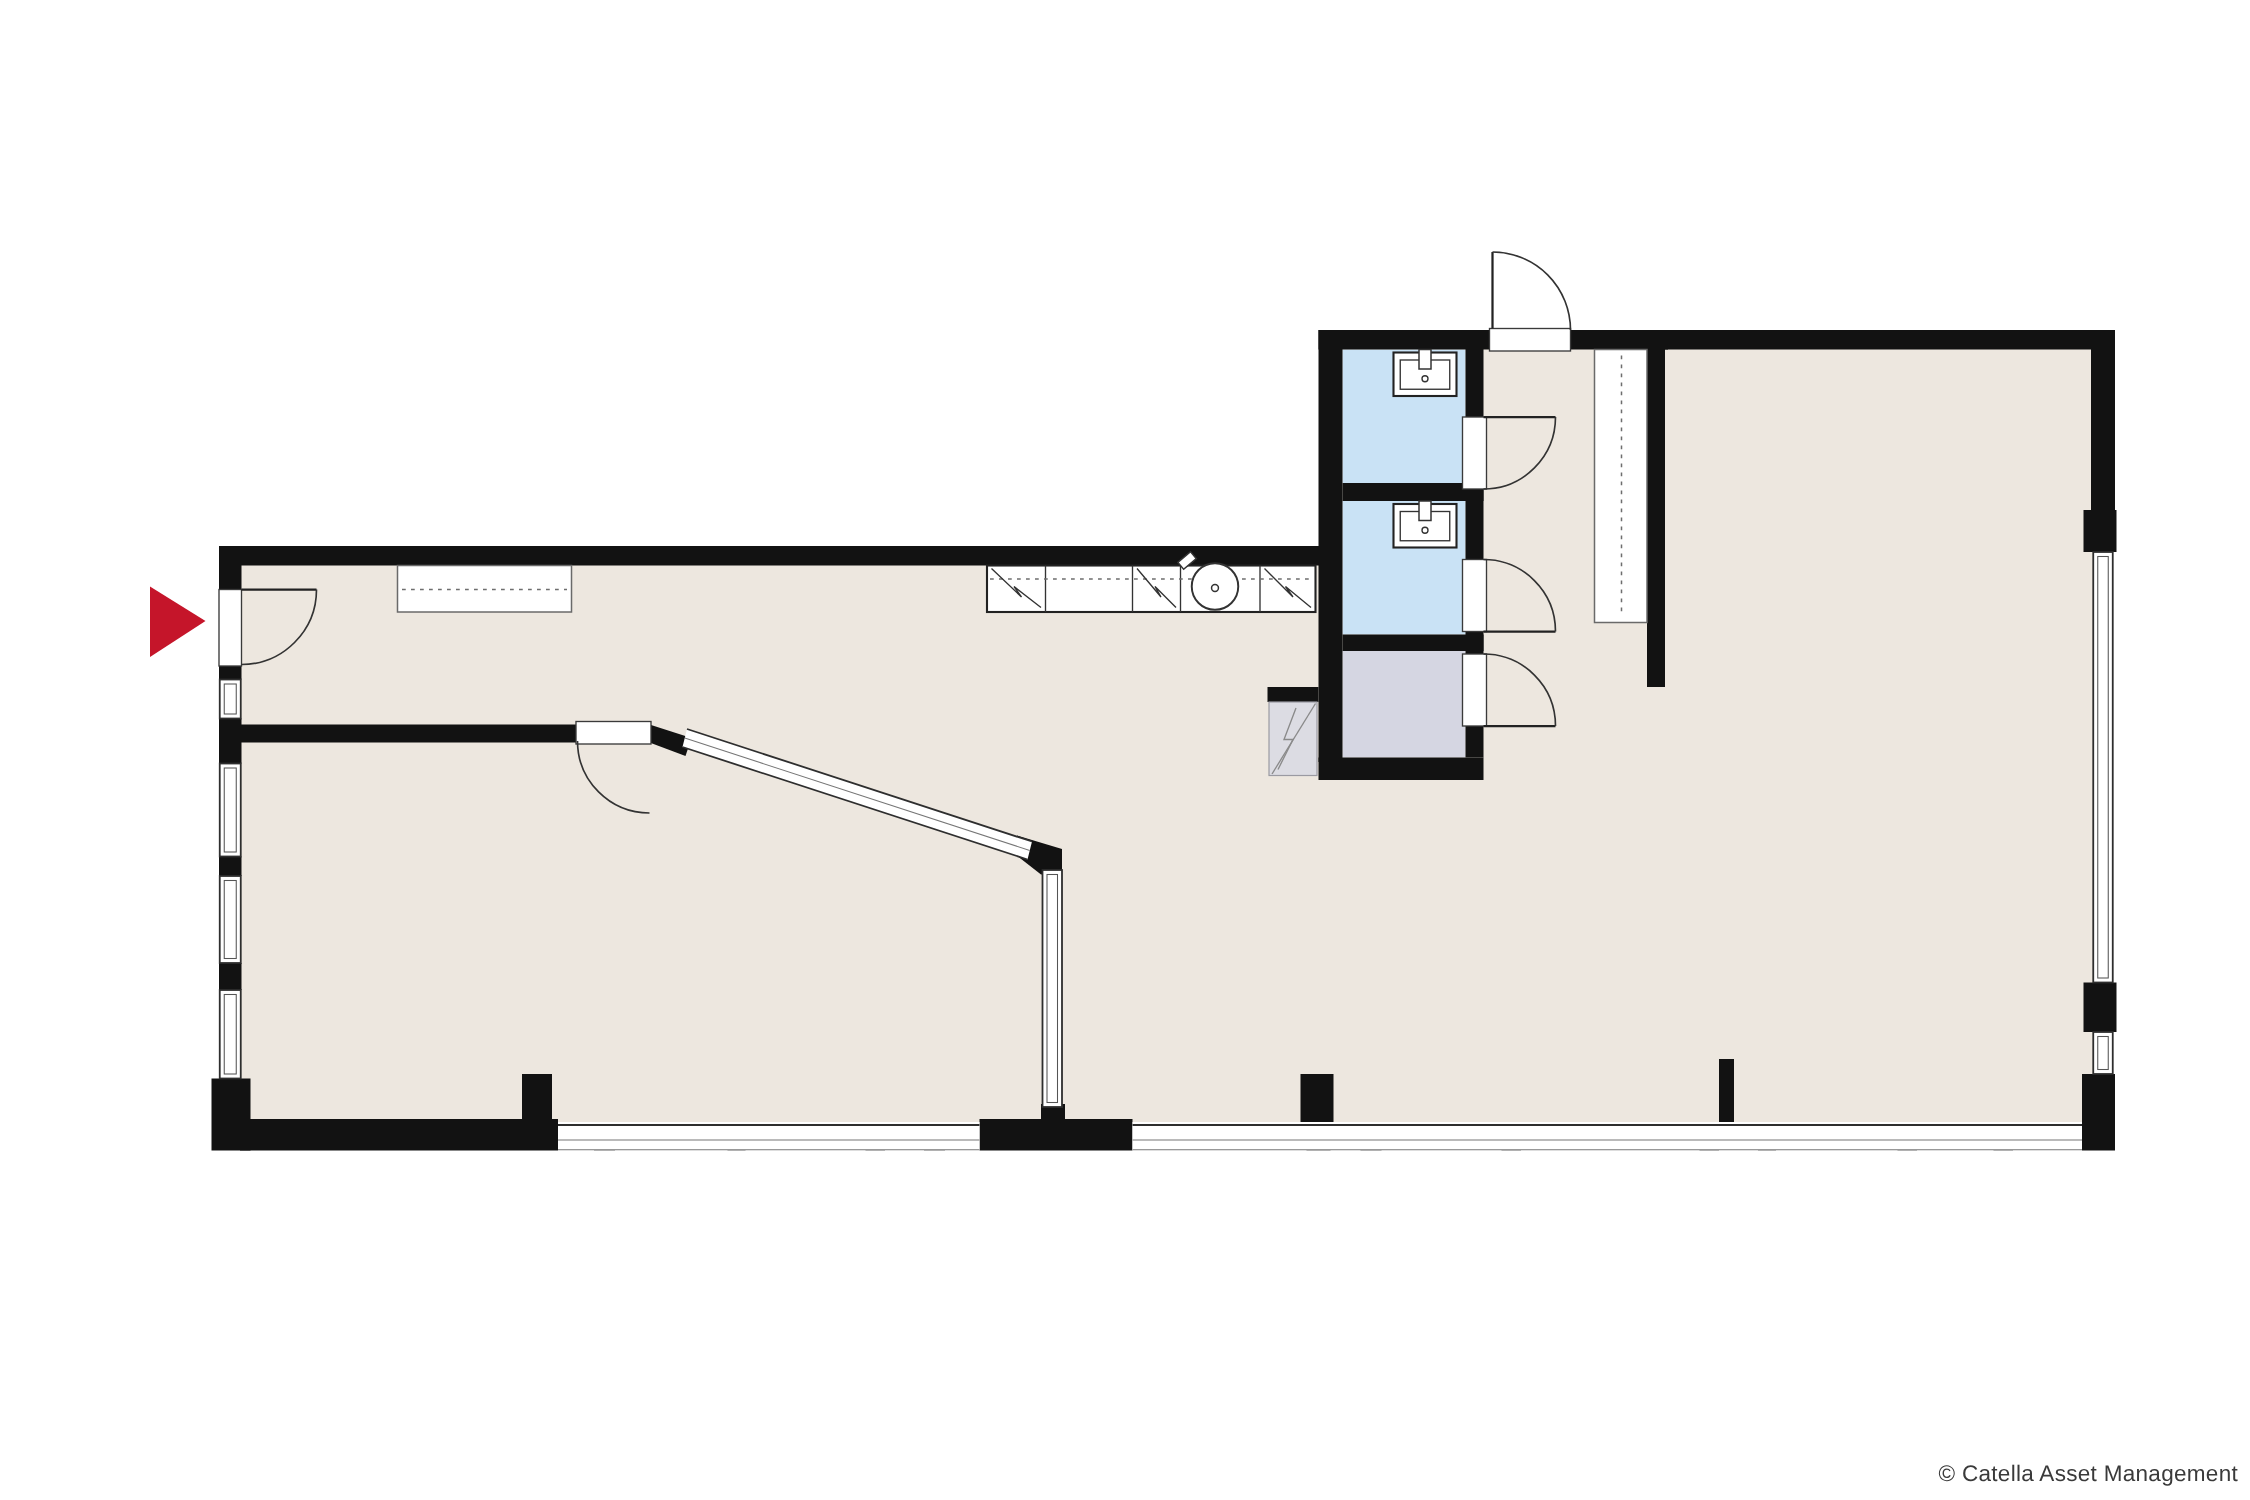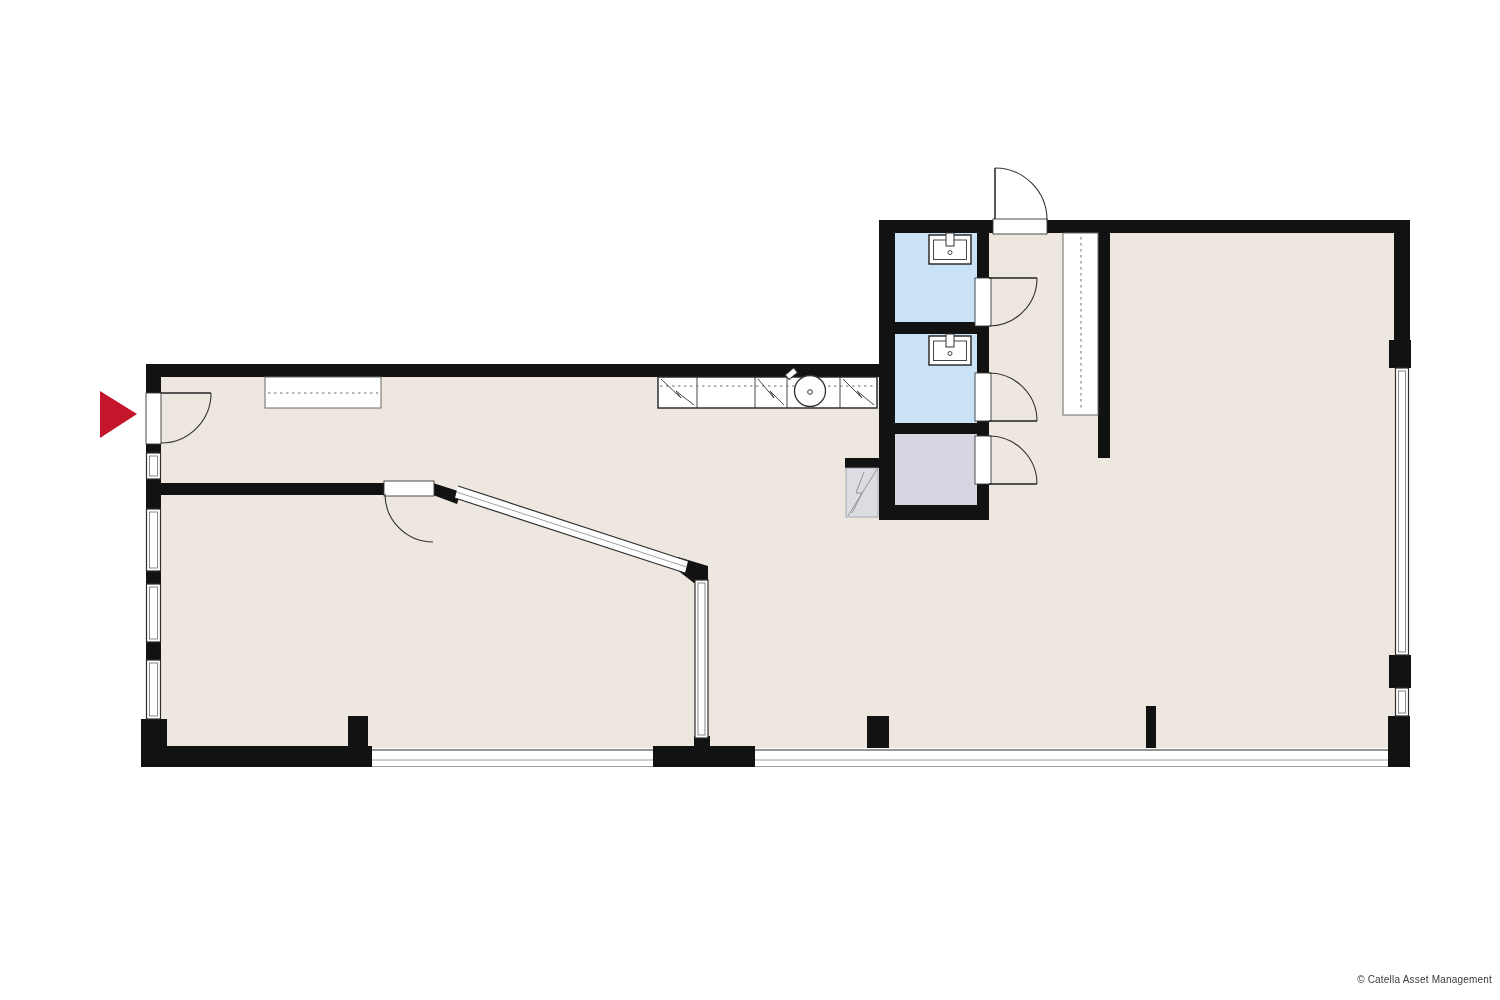--- a/index.html
+++ b/index.html
@@ -28,21 +28,21 @@
   .leaf{stroke:var(--fixture-line);stroke-width:1.5;fill:none;}
   .arc{stroke:#333;stroke-width:1.1;fill:none;}
   .fixture{fill:#ffffff;stroke:var(--fixture-line);stroke-width:1.4;}
   .thin{fill:none;stroke:#333;stroke-width:0.9;}
   .thin-gray{fill:none;stroke:#8a8a8a;stroke-width:0.9;}
   .closet{fill:#ffffff;stroke:#6a6a6a;stroke-width:1;}
   .dash{fill:none;stroke:var(--dash-line);stroke-width:1;stroke-dasharray:2.5 3.5;}
   .arrow{fill:var(--arrow-red);}
   .copyright{
     position:absolute; right:8px; top:974px; width:auto;
-    font-size:10px; color:var(--text); letter-spacing:0.2px;
+    font-size:15px; color:var(--text); letter-spacing:0.2px;
   }
 </style>
 </head>
 <body>
 
 <div class="canvas">
 <svg viewBox="0 0 1500 1000" width="1500" height="1000">
 
   <g>
     <rect class="floor" x="160" y="375" width="1236" height="375"></rect>

